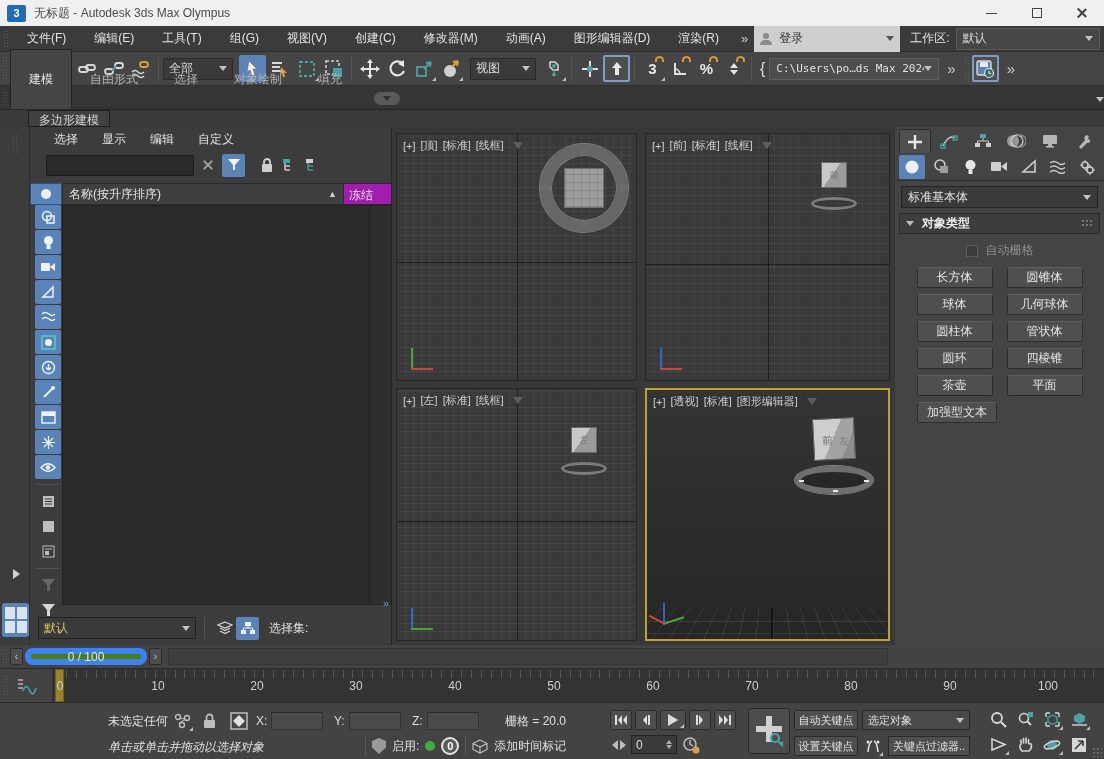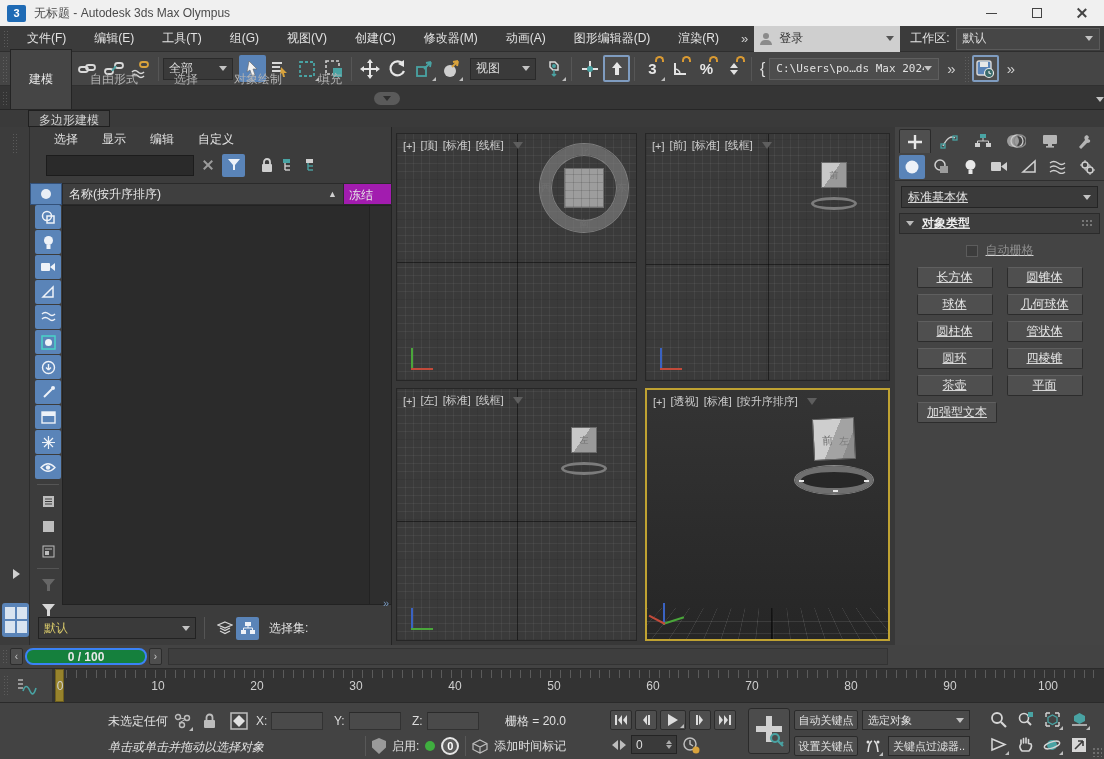--- a/index.html
+++ b/index.html
@@ -142,21 +142,21 @@
          border-radius:50%;border:6px solid #6f6f6f;background:rgba(30,30,30,.45);box-shadow:0 0 0 1px #8a8a8a;}
   .vtick{position:absolute;width:5px;height:2px;background:#e8e8e8;}
   .ground{position:absolute;left:-90px;bottom:-60px;width:430px;height:280px;
           transform:perspective(320px) rotateX(56deg);transform-origin:50% 100%;
           background-image:
             linear-gradient(0deg,transparent calc(50% - 1px),rgba(0,0,0,.8) calc(50% - 1px) calc(50% + 1px),transparent calc(50% + 1px)),
             linear-gradient(90deg,transparent calc(50% - 1px),rgba(0,0,0,.8) calc(50% - 1px) calc(50% + 1px),transparent calc(50% + 1px)),
             repeating-linear-gradient(0deg,rgba(255,255,255,.13) 0 1px,transparent 1px 24px),
             repeating-linear-gradient(90deg,rgba(255,255,255,.13) 0 1px,transparent 1px 24px);}
   
-  .cmdpanel{position:absolute;left:895px;top:127px;width:209px;height:518px;background:#444;text-decoration:underline;}
+  .cmdpanel{position:absolute;left:895px;top:127px;width:209px;height:518px;background:#444;}
   .cp-tabs{display:flex;height:26px;align-items:center;padding:2px 4px 0 4px;gap:2px;}
   .cp-tab{width:32px;height:24px;display:flex;align-items:center;justify-content:center;border-radius:2px 2px 0 0;}
   .cp-tab.active{background:#4f4f4f;border:1px solid #2a2a2a;border-bottom:none;}
   .cp-cats{display:flex;height:28px;align-items:center;padding:0 4px;gap:3px;border-bottom:1px solid #2f2f2f;}
   .cp-cat{width:27px;height:24px;border-radius:2px;display:flex;align-items:center;justify-content:center;}
   .cp-cat.active{background:#5a84b8;}
   .cp-drop{margin:5px 6px;height:22px;background:#3a3a3a;border:1px solid #242424;display:flex;align-items:center;padding:0 6px;color:#e2e2e2;}
   .rollout{margin:2px 4px 0 4px;}
   .roll-head{height:21px;background:#3d3d3d;border:1px solid #2b2b2b;display:flex;align-items:center;padding:0 6px;font-weight:bold;color:#eee;}
   .roll-head .tri{width:0;height:0;border-left:4px solid transparent;border-right:4px solid transparent;border-top:5px solid #bbb;margin-right:8px;}
@@ -168,22 +168,22 @@
   .objbtn{width:76px;height:21px;background:#4f4f4f;border:1px solid #2c2c2c;border-top-color:#5f5f5f;
           border-radius:2px;display:flex;align-items:center;justify-content:center;color:#e4e4e4;}
   .objbtn.wide{width:80px;margin-right:auto;margin-left:8px;}
   .ncrow{display:flex;align-items:center;padding:6px 8px;}
   .ncfield{flex:1;height:22px;background:#3a3a3a;border:1px solid #242424;}
   .swatch{width:26px;height:24px;border:1px solid #111;margin-left:8px;}
   
   .timeslider{position:absolute;left:0;top:645px;width:1104px;height:23px;background:#434343;display:flex;align-items:center;}
   .timeslider .grip{width:6px;height:16px;margin:0 2px;background-image:radial-gradient(#5c5c5c 1px,transparent 1px);background-size:3px 3px;}
   .ts-arrow{width:13px;height:17px;background:#4e4e4e;border:1px solid #2c2c2c;border-radius:2px;display:flex;align-items:center;justify-content:center;color:#ccc;font-size:10px;}
-  .ts-pill{width:122px;height:17px;background:#15803d;border:2px solid #3b82f6;border-radius:8px;margin:0 2px;
-           display:flex;align-items:center;justify-content:center;color:#e8e8e8;font-weight:bold;}
+  .ts-pill{width:122px;height:17px;background:#4d7c0f;border:6px solid #3b82f6;border-radius:8px;margin:0 2px;
+           display:flex;align-items:center;justify-content:center;color:#e8e8e8;}
   .ts-track{flex:1;height:17px;margin:0 6px;background:#3e3e3e;border:1px solid #333;}
   .ts-right{width:210px;}
   
   .trackbar{position:absolute;left:0;top:668px;width:1104px;height:34px;background:#383838;border-top:1px solid #2b2b2b;}
   .tb-left{position:absolute;left:0;top:0;width:52px;height:34px;background:#434343;display:flex;align-items:center;}
   .tb-left .grip{width:6px;height:22px;margin:0 3px;background-image:radial-gradient(#5c5c5c 1px,transparent 1px);background-size:3px 3px;}
   .curvebtn{width:30px;height:26px;display:flex;align-items:center;justify-content:center;}
   .ruler{position:absolute;left:52px;top:0;right:0;height:34px;background:#333;}
   .ruler .ticks{position:absolute;left:4px;top:1px;right:2px;height:8px;
         background-image:repeating-linear-gradient(90deg,#5b5b5b 0 1px,transparent 1px 9.88px);}
@@ -699,21 +699,21 @@
           <span class="right ax-y"></span>
         </div>
     </div>
 
     <div class="vp persp" style="left:253px;top:261px;width:245px;height:253px;">
       <div class="ground"></div>
       <div class="vp-label">
         <span>[+]</span>
         <span>[透视]</span>
         <span>[标准]</span>
-        <span>[按升序排序]</span>
+        <span>[图形编辑器]</span>
         <span class="vp-funnel"></span>
       </div>
       <div class="vcube-wrap" style="left:145px;top:28px;">
         <div class="vring">
           <span class="vtick" style="left:-2px;top:8px;"></span>
           <span class="vtick" style="right:-2px;top:8px;"></span>
           <span class="vtick" style="left:32px;bottom:-4px;"></span>
         </div>
         <div class="vcube">
           <span class="fchar">前</span>

